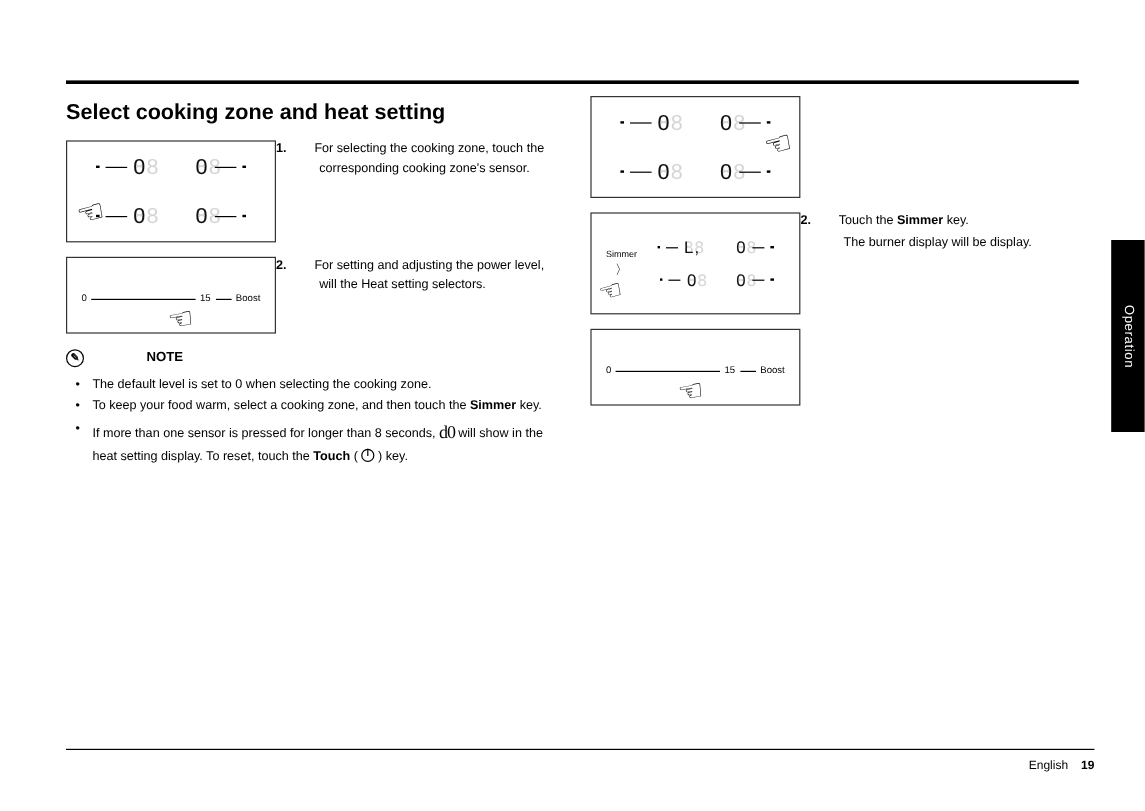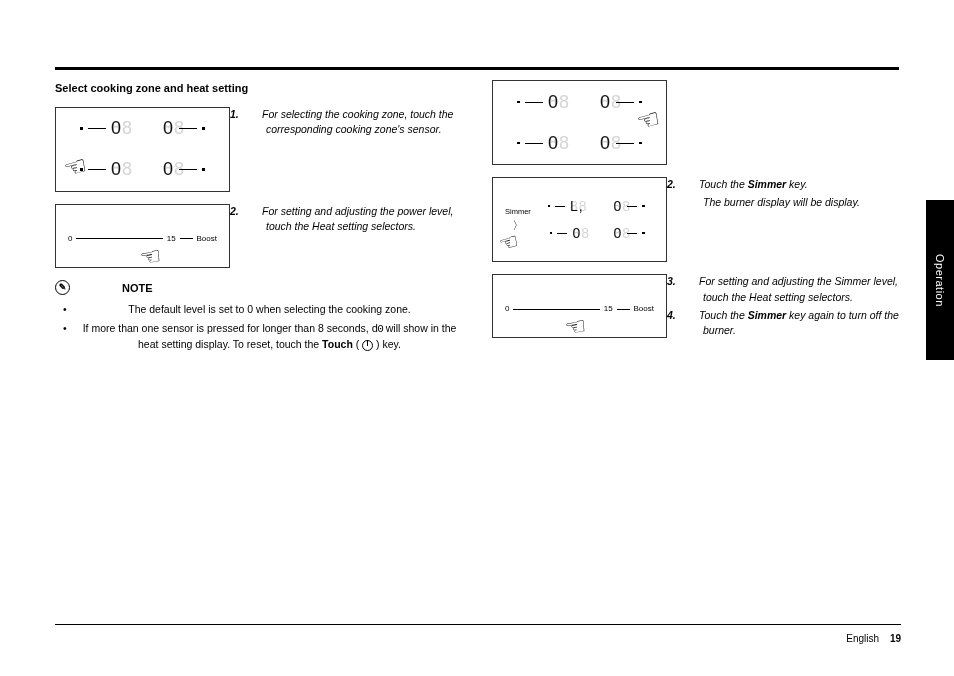--- a/index.html
+++ b/index.html
@@ -24,74 +24,74 @@
     left: 55px;
     right: 55px;
     height: 2.5px;
     background: #000;
   }
   .col {
     flex: 1;
     padding-top: 30px;
   }
   h3 {
-    font-size: 11px;
+    font-size: 18px;
     font-weight: bold;
     margin-bottom: 10px;
   }
   .step-row {
     display: flex;
     gap: 18px;
     margin-bottom: 12px;
   }
   .diagram {
     border: 0.5px solid #333;
     width: 175px;
     height: 85px;
     flex-shrink: 0;
     position: relative;
     padding: 8px;
   }
   .diagram.short { height: 64px; }
-  .step-text { flex: 1; font-style: italic; }
+  .step-text { flex: 1; }
   .step-text b.num { display: inline-block; width: 14px; font-weight: bold; }
   .step-text p { padding-left: 18px; text-indent: -18px; margin-bottom: 2px; }
   .note-hdr {
     display: flex;
     align-items: center;
     gap: 6px;
     margin-top: 12px;
     margin-bottom: 6px;
   }
   .note-icon {
     width: 15px; height: 15px; border: 1.5px solid #000; border-radius: 50%;
     display: inline-flex; align-items: center; justify-content: center;
     font-size: 9px; font-weight: bold;
   }
   .note-label { font-size: 11px; font-weight: bold; padding-left: 46px; }
-  ul.notes { list-style: none; padding-left: 22px; text-align: center; }
+  ul.notes { list-style: none; padding-left: 22px; }
   ul.notes li { position: relative; margin-bottom: 3px; padding-left: 0; }
   ul.notes li::before {
     content: "•"; position: absolute; left: -14px;
   }
   .sidebar-tab {
     position: absolute;
     right: 0; top: 200px;
     width: 28px; height: 160px;
     background: #000; color: #fff;
     writing-mode: vertical-rl;
     text-align: center;
     font-size: 11px;
     display: flex; align-items: center; justify-content: center;
     letter-spacing: 0.5px;
   }
   .footer {
     position: absolute;
     bottom: 30px;
-    left: 55px; right: 53px;
+    left: 55px; right: 42px;
     border-top: 0.5px solid #000;
     padding-top: 6px;
     text-align: right;
     font-size: 10px;
   }
   .footer .lang { margin-right: 8px; }
   .footer .pnum { font-weight: bold; }
   
   .disp-grid {
     display: grid;
@@ -132,22 +132,22 @@
   }
   .slider .line { flex:1; height:1px; background:#000; }
   .slider .txt { font-size: 8px; }
   .slider .hand-s {
     font-size: 24px; position:absolute; left: 48%; top: 6px; transform: rotate(-10deg);
   }
   .mini { font-size: 7.5px; }
   .inline-icon {
     display: inline-block;
     vertical-align: middle;
-    font-family: Liberation Mono, monospace;
-    font-size: 11px;
+    font-family: Liberation Serif, serif;
+    font-size: 15px;
     letter-spacing: -1px;
   }
   .power-sym {
     display: inline-block; width: 11px; height: 11px; border: 1px solid #000; border-radius:50%;
     position: relative; vertical-align: middle;
   }
   .power-sym::after {
     content:""; position:absolute; top:-1px; left:4.2px; width:1px; height:6px; background:#000;
   }
   .simmer-row {
@@ -207,30 +207,31 @@
         <div class="slider">
           <span class="txt">0</span>
           <span class="line"></span>
           <span class="txt">15</span>
           <span class="line" style="flex:0.15"></span>
           <span class="txt mini">Boost</span>
           <span class="hand-s">☜</span>
         </div>
       </div>
       <div class="step-text">
-        <p><b class="num">2.</b><span>For setting and adjusting the power level, touch the Heat setting selectors.</span></p>
+        <p><b class="num">2.</b><span>For setting and adjusting the power level, will the Heat setting selectors.</span></p>
       </div>
     </div>
 
     <div class="note-hdr">
       <span class="note-icon">✎</span>
       <span class="note-label">NOTE</span>
     </div>
     <ul class="notes">
       <li><span>The default level is set to 0 when selecting the cooking zone.</span></li>
+      <li><span>To keep your food warm, select a cooking zone, and then touch the </span><b>Simmer</b><span> key.</span></li>
       <li><span>If more than one sensor is pressed for longer than 8 seconds, </span><span class="inline-icon">d0</span><span> will show in the heat setting display. To reset, touch the </span><b>Touch</b><span> ( </span><span class="power-sym"></span><span> ) key.</span></li>
     </ul>
   </div>
 
   <div class="col">
 
     <div class="step-row">
       <div class="diagram">
         <div class="disp-grid">
           <div class="cell">
@@ -300,24 +301,20 @@
       <div class="diagram short">
         <div class="slider">
           <span class="txt">0</span>
           <span class="line"></span>
           <span class="txt">15</span>
           <span class="line" style="flex:0.15"></span>
           <span class="txt mini">Boost</span>
           <span class="hand-s" style="left:40%">☜</span>
         </div>
       </div>
-      <div class="step-text">
-        <p><b class="num">3.</b><span>For setting and adjusting the Simmer level, touch the Heat setting selectors.</span></p>
-        <p><b class="num">4.</b><span>Touch the </span><b>Simmer</b><span> key again to turn off the burner.</span></p>
-      </div>
     </div>
 
   </div>
 </div>
 
 <div class="sidebar-tab">Operation</div>
 
 <div class="footer">
   <span class="lang">English</span>
   <span class="pnum">19</span>

